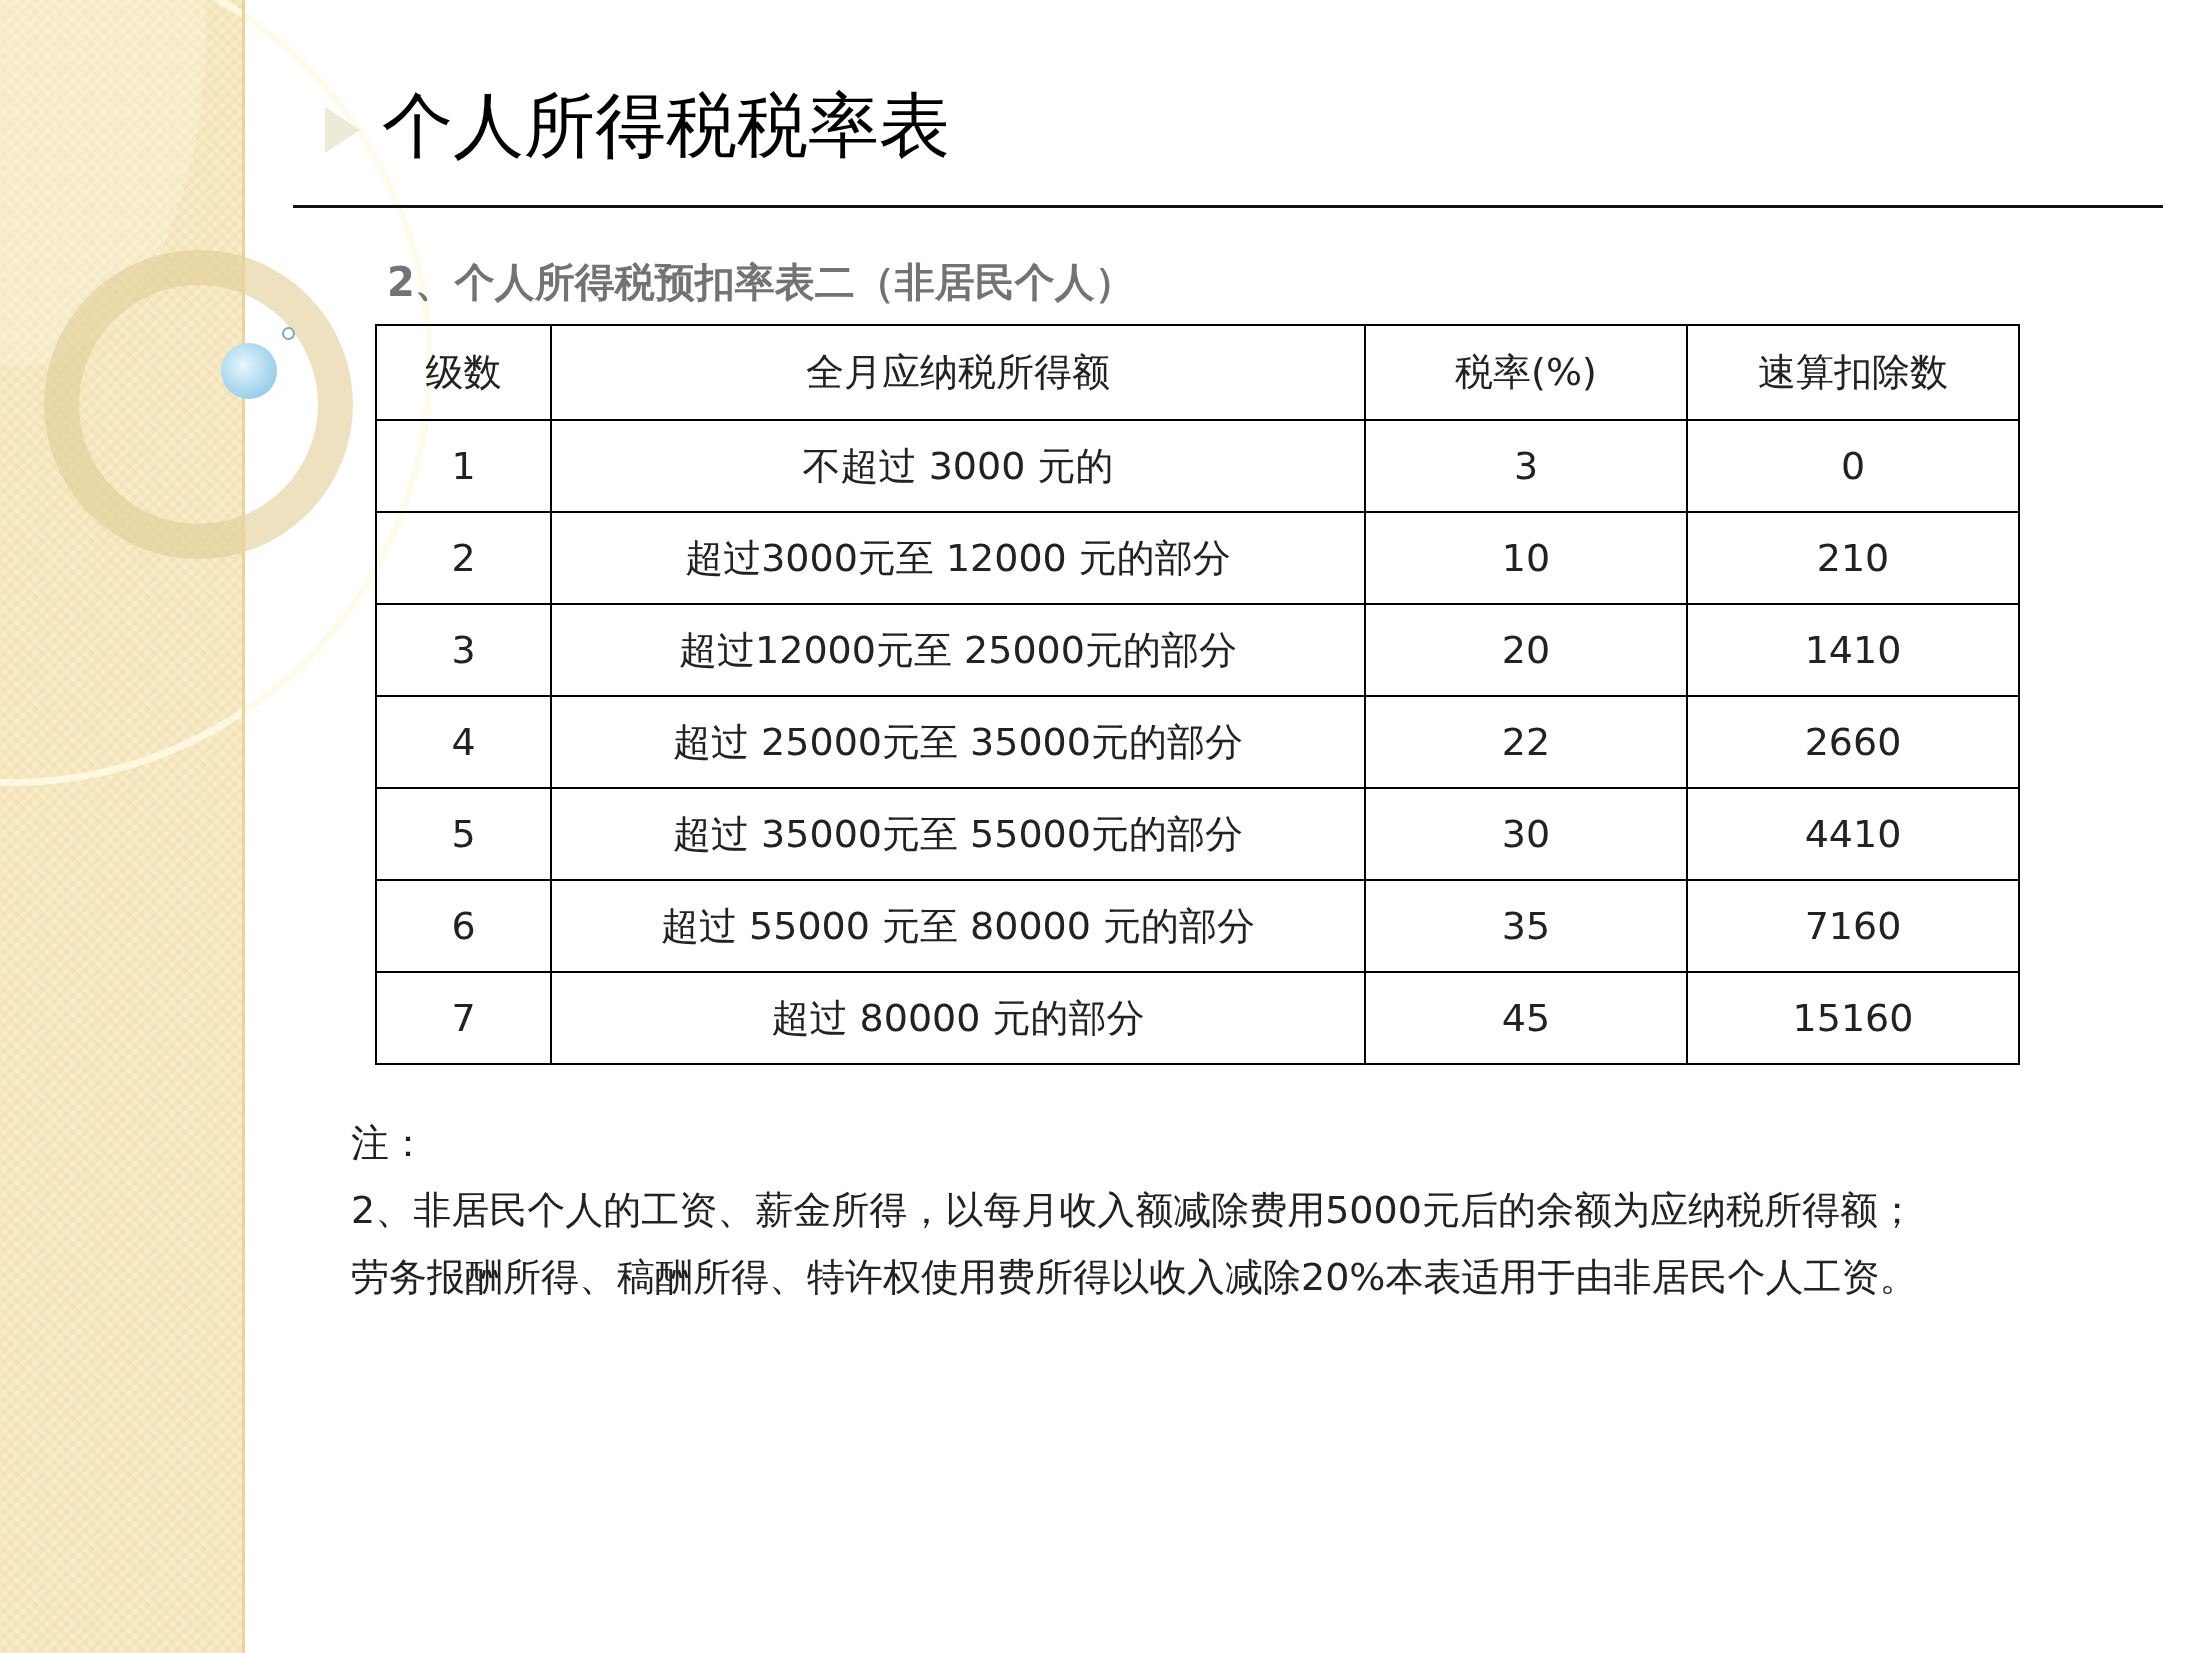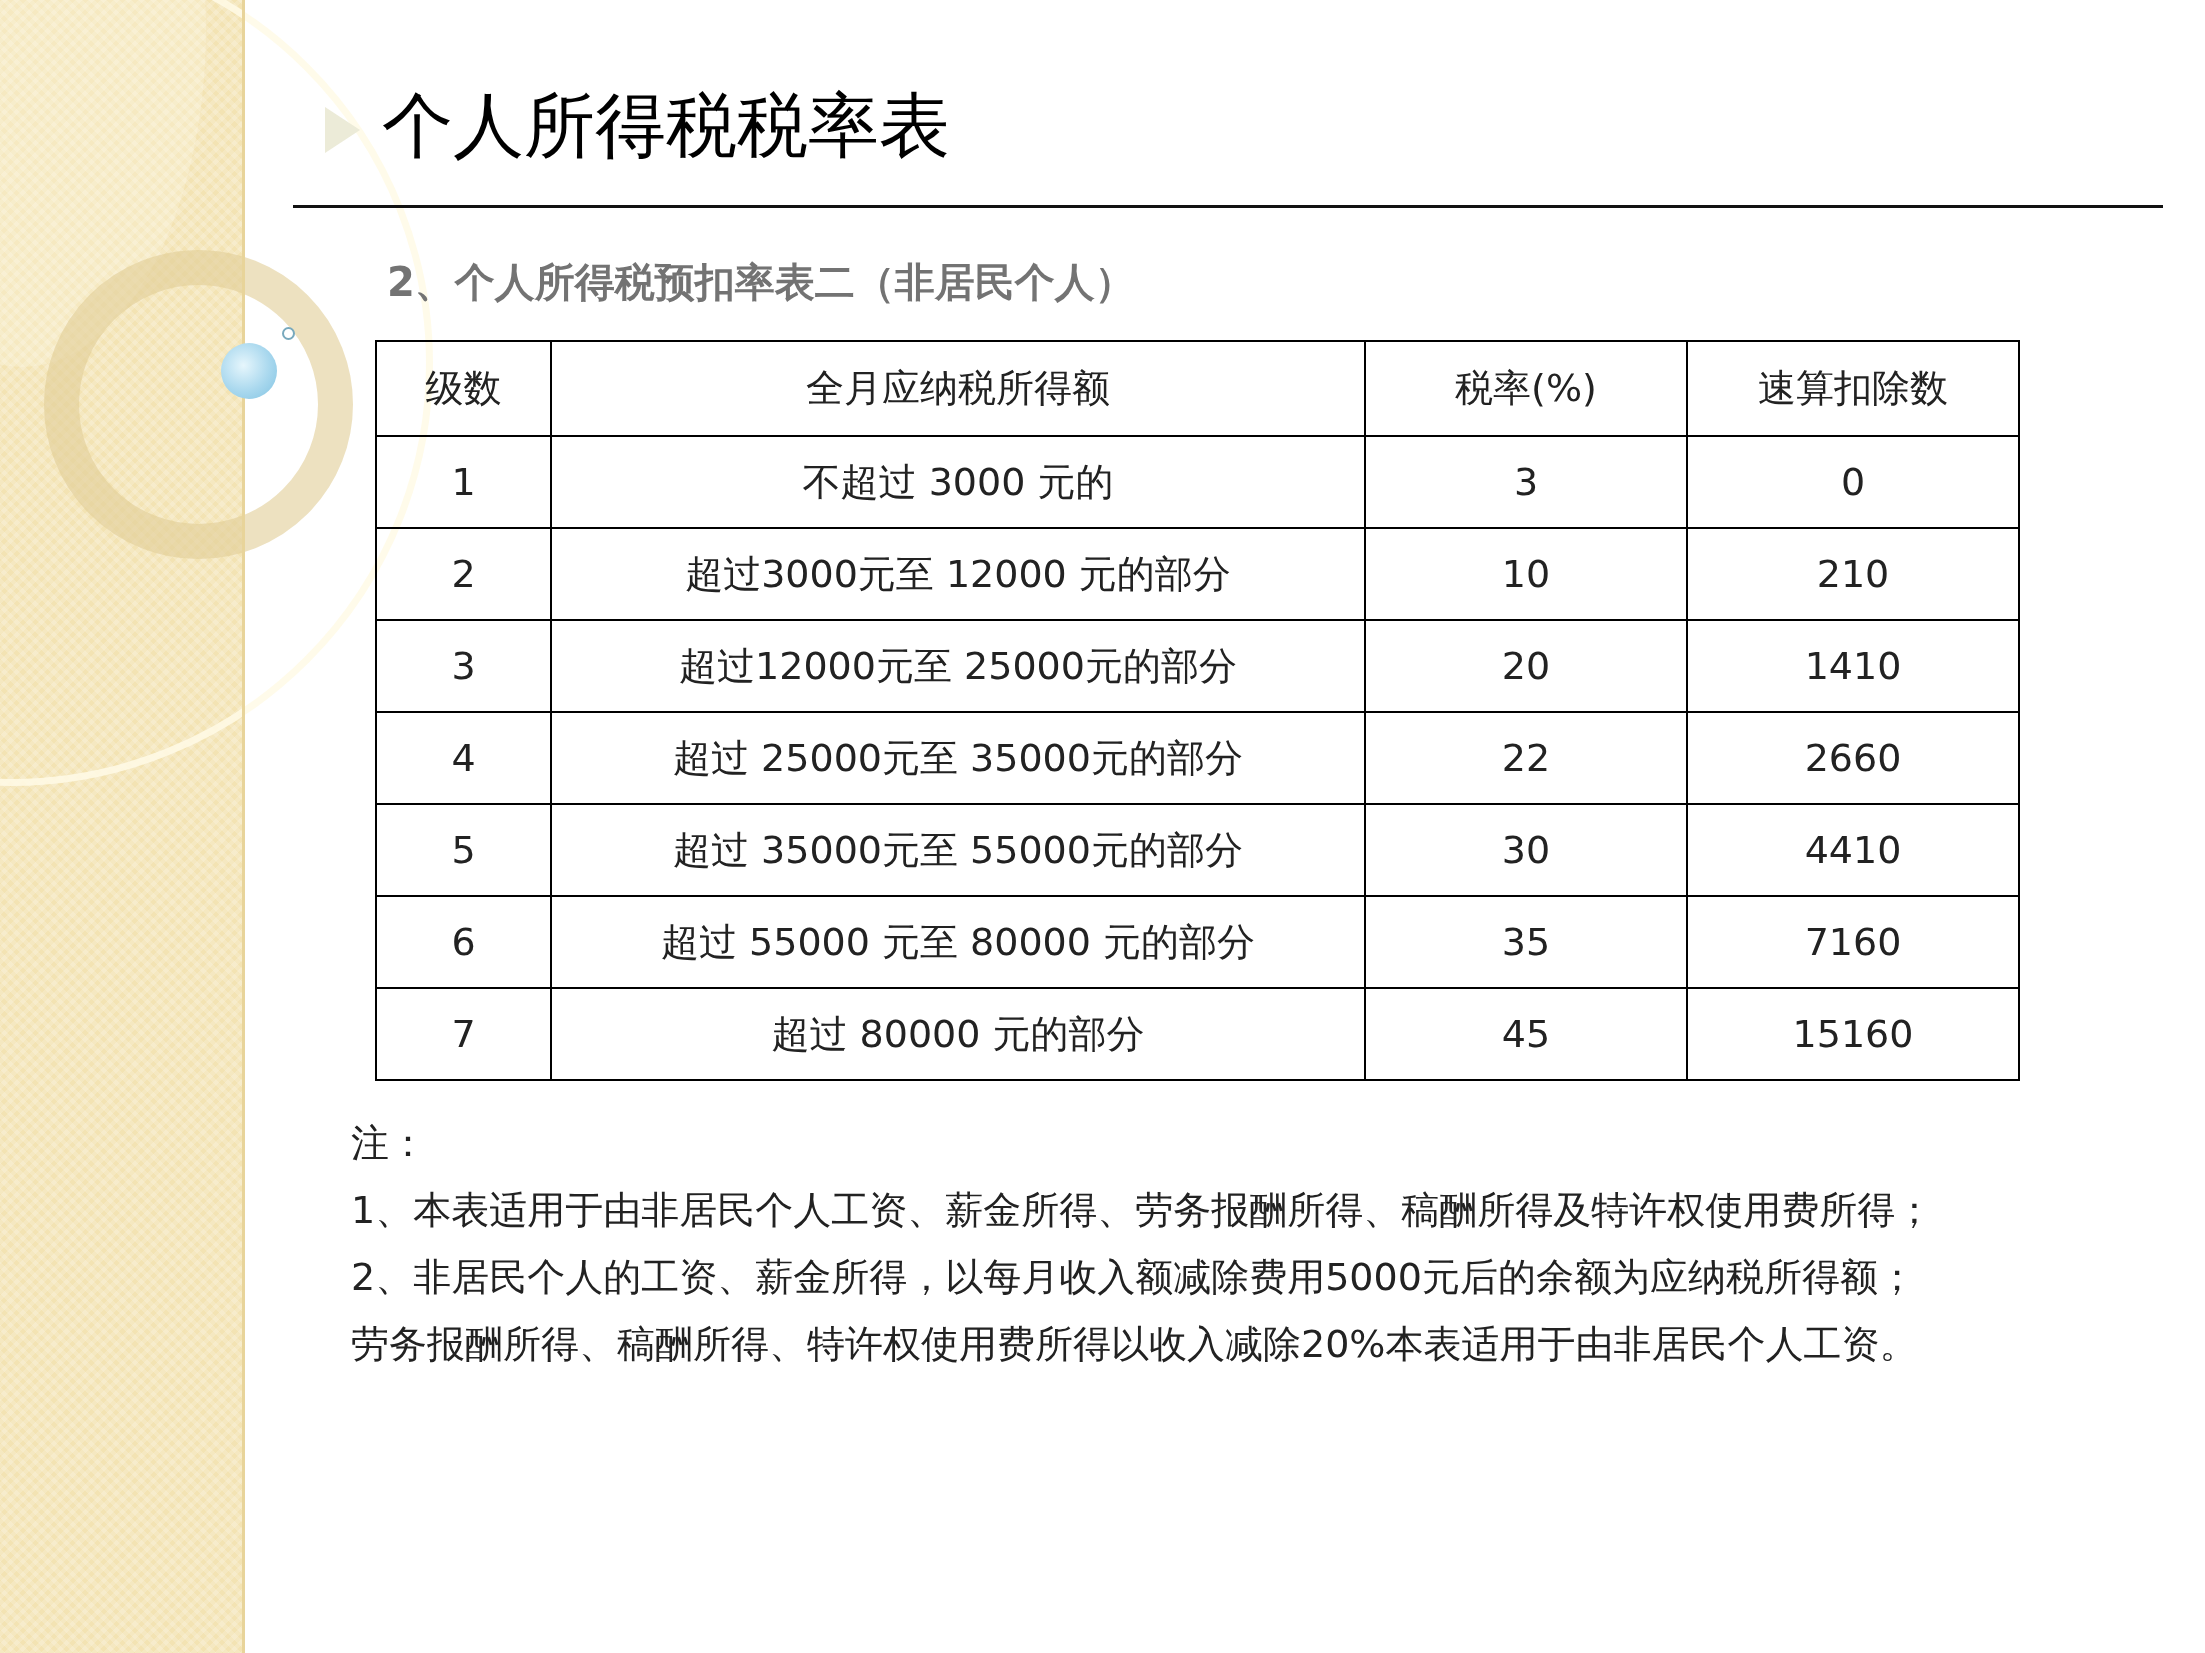--- a/index.html
+++ b/index.html
@@ -11,21 +11,21 @@
   .arc1{left:-412px;top:-59px;width:845px;height:845px;border:7.4px solid rgba(255,250,230,0.85);box-sizing:border-box;}
   .arc2{left:44px;top:250px;width:309px;height:309px;border:35px solid rgba(225,205,150,0.6);box-sizing:border-box;}
   .arc3{left:-162px;top:-309px;width:368px;height:676px;background:rgba(255,250,235,0.25);}
   .bubble{position:absolute;left:221px;top:343px;width:56px;height:56px;border-radius:50%;
     background:radial-gradient(circle at 40% 40%,#e6f6fc 0%,#a9d8ee 55%,#7fc2e2 100%);}
   .bubble-small{position:absolute;left:282px;top:327px;width:13.2px;height:13.2px;border-radius:50%;border:2.2px solid #78a9bd;box-sizing:border-box;}
   .title-arrow{position:absolute;left:325px;top:107px;width:0;height:0;border-top:23.5px solid transparent;border-bottom:23.5px solid transparent;border-left:35px solid #ecebd8;}
   .title{position:absolute;left:382px;top:82px;font-family:"DejaVu Serif","Liberation Serif",serif;font-size:71px;line-height:88px;color:#000;letter-spacing:0px;text-align:right;}
   .rule{position:absolute;left:293px;top:205px;width:1870px;height:2.9px;background:#111;}
   .subtitle{position:absolute;left:387px;top:257px;font-size:40px;line-height:51px;font-weight:bold;color:#737373;}
-  table.tax{position:absolute;left:375px;top:340px;width:1644px;height:741px;border-collapse:collapse;table-layout:fixed;}
+  table.tax{position:absolute;left:375px;top:324px;width:1644px;height:741px;border-collapse:collapse;table-layout:fixed;}
   table.tax td,table.tax th{border:2.9px solid #000;text-align:center;font-weight:normal;font-size:38px;color:#222;padding:0;vertical-align:middle;}
   table.tax th{height:93px;}
   table.tax td{height:90px;}
   .notes{position:absolute;left:351px;top:1110px;font-size:38px;line-height:67px;color:#222;}
   .notes div{white-space:nowrap;}
 </style>
 </head>
 <body>
 
 <div class="sidebar">
@@ -99,17 +99,16 @@
       <td>7</td>
       <td>超过 80000 元的部分</td>
       <td>45</td>
       <td>15160</td>
     </tr>
   </tbody>
 </table>
 
 <div class="notes">
   <div>注：</div>
-  <div>1、本表适用于由非居民个人工资、薪金所得、劳务报酬所得、稿酬所得及特许权使用费所得；</div>
   <div>2、非居民个人的工资、薪金所得，以每月收入额减除费用5000元后的余额为应纳税所得额；</div>
   <div>劳务报酬所得、稿酬所得、特许权使用费所得以收入减除20%本表适用于由非居民个人工资。</div>
 </div>
 
 
 </body></html>

